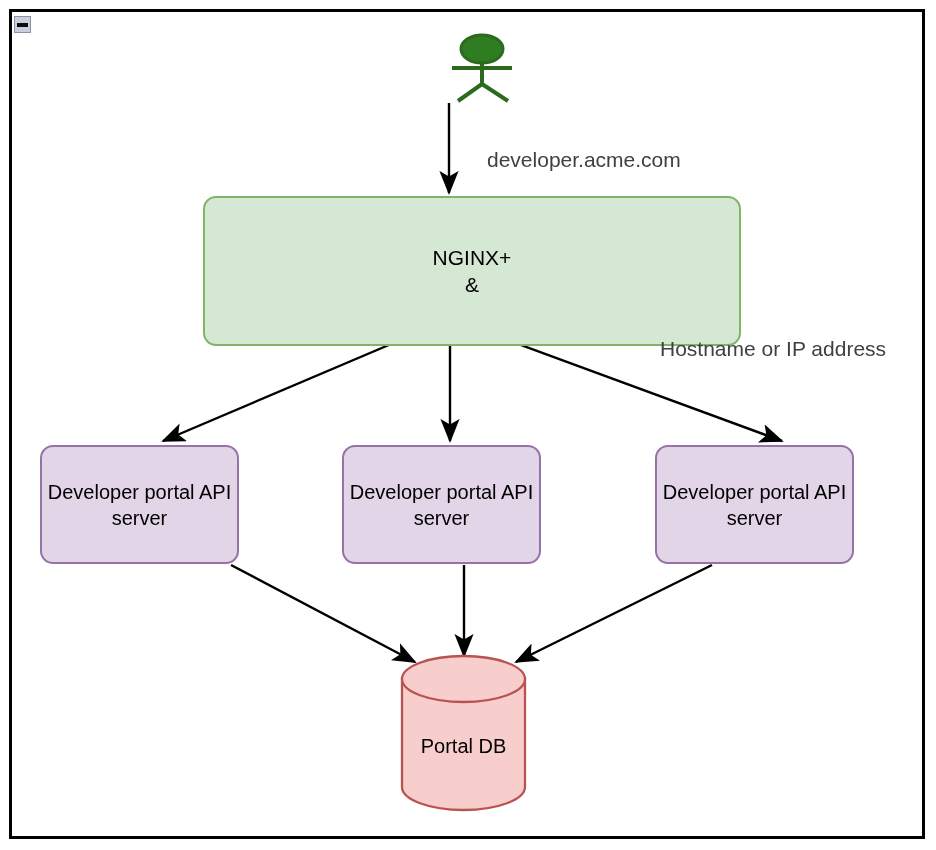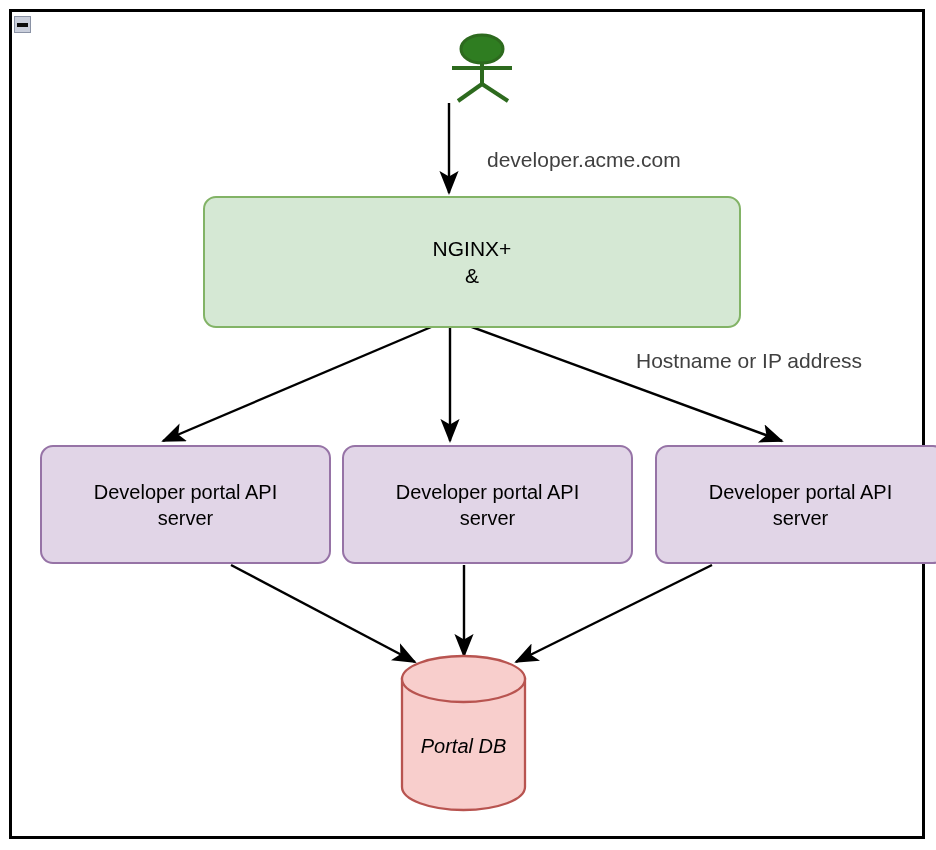--- a/index.html
+++ b/index.html
@@ -73,66 +73,64 @@
     border-width: 2px;
     border-style: solid;
     line-height: 1.30;
     color: #000000;
     cursor: default;
   }
   #node-nginx {
     left: 203px;
     top: 196px;
     width: 538px;
-    height: 132px;
+    height: 150px;
     background: #d5e8d4;
     border-color: #82b366;
     font-size: 21px;
   }
   .node-api {
     top: 445px;
-    width: 291px;
+    width: 199px;
     height: 119px;
     background: #e1d5e7;
     border-color: #9673a6;
     font-size: 20px;
     padding: 0 3px;
   }
   #node-api-1 { left: 40px; }
   #node-api-2 { left: 342px; }
   #node-api-3 { left: 655px; }
 
   
   #db-label {
     position: absolute;
     left: 402px;
     top: 735px;
     width: 123px;
     text-align: center;
     font-size: 20px;
     color: #000000;
     z-index: 14;
-    font-style: italic;
   }
   
   .edge-label {
     position: absolute;
     font-size: 21px;
     color: #404040;
     white-space: nowrap;
     z-index: 14;
   }
   #label-domain {
     left: 487px;
     top: 148px;
   }
   #label-hostname {
-    left: 636px;
+    left: 660px;
     top: 337px;
-    margin-top: 12px;
   }
   .nl { display: block; }
 </style>
 </head>
 <body>
 
 <div id="canvas">
 
   <div id="diagram-frame"></div>
 

